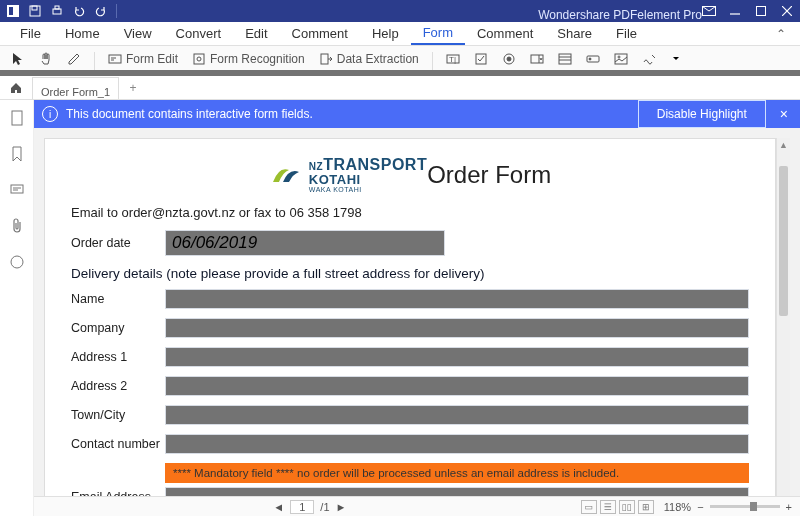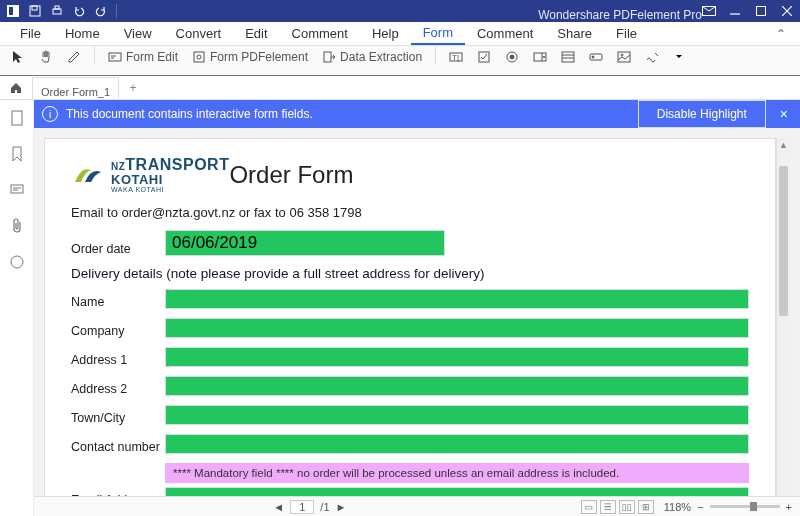--- a/index.html
+++ b/index.html
@@ -6,57 +6,57 @@
   body { font-family: "Segoe UI", Arial, sans-serif; font-size: 12px; color: #333; background: #fff; width: 800px; height: 516px; overflow: hidden; }
   .titlebar { background: #2b3c8c; height: 22px; display: flex; align-items: center; color: #fff; padding: 0 6px; }
   .titlebar .left-icons { display: flex; gap: 8px; align-items: center; }
   .titlebar .title { flex: 1; text-align: right; font-size: 12px; color: #dfe6ff; margin-top: 7px; }
   .titlebar .right-icons { display: flex; gap: 12px; align-items: center; }
   .tb-icon { width: 14px; height: 14px; display: inline-flex; align-items: center; justify-content: center; font-size: 12px; cursor: default; }
   .menubar { height: 24px; display: flex; align-items: center; padding: 0 8px; gap: 0; border-bottom: 1px solid #e0e0e0; }
   .menu-item { padding: 3px 12px; font-size: 13px; color: #333; cursor: default; }
   .menu-item.active { color: #2b5fd9; border-bottom: 2px solid #2b5fd9; }
   .menubar .collapse { margin-left: auto; color: #666; padding: 0 6px; }
-  .toolbar { height: 30px; display: flex; align-items: flex-start; padding: 0 6px; gap: 4px; border-bottom: 1px solid #737373; background: #fafafa; }
+  .toolbar { height: 30px; display: flex; align-items: flex-end; padding: 0 6px; gap: 4px; border-bottom: 6px solid #737373; background: #fafafa; }
   .tool-btn { height: 22px; min-width: 22px; display: inline-flex; align-items: center; justify-content: center; padding: 0 4px; border: 1px solid transparent; border-radius: 2px; cursor: default; color: #444; }
   .tool-btn svg { display:block; }
   .tool-btn.labeled { gap: 4px; font-size: 12px; color: #555; }
   .tool-sep { width: 1px; height: 18px; background: #ddd; margin: 0 4px; }
   .tabbar { height: 24px; display: flex; align-items: center; border-bottom: 1px solid #e0e0e0; padding-left: 4px; gap: 4px; }
   .home-tab { width: 24px; height: 20px; display:flex; align-items:center; justify-content:center; }
   .doc-tab { display: flex; align-items: center; gap: 8px; background: #fff; border: 1px solid #ddd; border-bottom: none; height: 22px; padding: 0 8px 0 8px; font-size: 11px; color: #555; flex-direction: column; }
   .doc-tab .close { color: #888; cursor: default; }
   .plus-tab { width: 20px; text-align: center; color: #888; }
   .workspace { display: flex; height: 416px; }
   .leftrail { width: 34px; background: #fff; border-right: 1px solid #eee; display: flex; flex-direction: column; align-items: center; padding-top: 8px; gap: 16px; color: #777; }
   .rail-btn { width: 20px; height: 20px; display:flex; align-items:center; justify-content:center; cursor: default; }
   .page-area { flex: 1; background: #f2f2f2; display: flex; flex-direction: column; position: relative; overflow:hidden;}
   .notice { background: #4a6cf7; color: #fff; height: 28px; display: flex; align-items: center; padding: 0 8px; font-size: 12px; }
   .notice .info-ic { width:16px; height:16px; border:1.5px solid #fff; border-radius:50%; display:flex; align-items:center; justify-content:center; font-size:10px; margin-right:8px;}
   .notice .spacer { flex:1; }
   .notice .disable { border: 1px solid #cfe0ff; padding: 6px 18px; font-size: 12px; margin-right: 10px; cursor: default; }
   .notice .closeN { cursor: default; padding: 0 4px; font-size: 14px; }
   .paper-wrap { flex:1; overflow: hidden; padding: 10px 10px 0 10px; display:flex; }
   .paper { background: #fff; flex:1; padding: 18px 26px 0 26px; border:1px solid #ddd; overflow:hidden;}
-  .paper-head { display:flex; align-items:center; justify-content:flex-start; margin-bottom:12px;}
+  .paper-head { display:flex; align-items:center; justify-content:center; margin-bottom:12px;}
   .logo { display:flex; align-items:center; gap:6px; }
   .logo .mark { width:34px; height:34px; position:relative; }
   .logo .txt { line-height:1; }
   .logo .nz { font-size:10px; font-weight:bold; color:#1d4f73; letter-spacing:0.5px;}
   .logo .transport { font-size:16px; font-weight:800; color:#1d4f73; letter-spacing:0.5px;}
   .logo .agency { font-size:13px; font-weight:700; color:#1d4f73; letter-spacing:0.5px;}
   .logo .waka { font-size:7px; color:#1d4f73; letter-spacing:0.5px;}
   .doc-title { font-size:24px; color:#222; }
   .para { font-size:13px; color:#222; margin-bottom:10px;}
-  .row { display:flex; align-items:flex-end; margin-bottom:9px; }
+  .row { display:flex; align-items:center; margin-bottom:9px; }
   .row .lbl { width:94px; font-size:12.5px; color:#222; }
-  .row .fld { flex:1; height:20px; background:#22c55e; border:1px solid #d7dce4; }
+  .row .fld { flex:1; height:20px; background:#737373; border:1px solid #d7dce4;font-style:italic; }
   .row .fld.big { height:26px; width:280px; flex:none; display:flex; align-items:center; padding:0 6px; font-size:17px; color:#000;}
   .section { font-size:13.5px; color:#0f172a; margin:10px 0 8px 0;}
-  .mandatory { background:#f0abfc; padding:4px 8px; font-size:11.5px; color:#333; margin-bottom:4px;}
+  .mandatory { background:#f97316; padding:4px 8px; font-size:11.5px; color:#333; margin-bottom:4px;}
   .vscroll { width:14px; background:#f0f0f0; border-left:1px solid #e0e0e0; position:relative;}
   .vscroll .thumb { position:absolute; left:2px; right:2px; top:28px; height:150px; background:#c8c8c8; border-radius:2px;}
   .vscroll .arrow { position:absolute; left:0; right:0; height:14px; display:flex; align-items:center; justify-content:center; color:#888; font-size:9px;}
   .vscroll .arrow.up{ top:0;} .vscroll .arrow.dn{ bottom:0;}
   .statusbar { height:20px; border-top:1px solid #e0e0e0; display:flex; align-items:center; padding:0 8px; font-size:11px; color:#555; background:#fafafa; position:absolute; bottom:0; left:0; right:0;}
   .statusbar .pager { flex:1; display:flex; align-items:center; justify-content:center; gap:6px;}
   .statusbar .viewbtn { width:16px; height:14px; border:1px solid #bbb; margin-left:3px; display:inline-flex; align-items:center; justify-content:center; font-size:9px; color:#777;}
   .statusbar .zoom { margin-left:10px; display:flex; align-items:center; gap:6px;}
   .statusbar .ztrack { width:70px; height:3px; background:#ccc; position:relative;}
   .statusbar .ztrack .zthumb { position:absolute; top:-3px; left:40px; width:7px; height:9px; background:#888;}
@@ -163,21 +163,21 @@
         <line x1="3" y1="6" x2="8" y2="6"></line>
         <line x1="3" y1="8" x2="6" y2="8"></line>
       </svg>
     <span>Form Edit</span>
   </span>
   <span class="tool-btn labeled">
     <svg width="14" height="14" viewBox="0 0 14 14" fill="none" stroke="#555" stroke-width="1">
         <rect x="2" y="2" width="10" height="10"></rect>
         <circle cx="7" cy="7" r="2"></circle>
       </svg>
-    <span>Form PDFelement</span>
+    <span>Form Recognition</span>
   </span>
   <span class="tool-btn labeled">
     <svg width="14" height="14" viewBox="0 0 14 14" fill="none" stroke="#555" stroke-width="1">
         <rect x="2" y="2" width="7" height="10"></rect>
         <path d="M9 7 L13 7 M11 5 L13 7 L11 9"></path>
       </svg>
     <span>Data Extraction</span>
   </span>
   <span class="tool-sep"></span>
   <span class="tool-btn">

